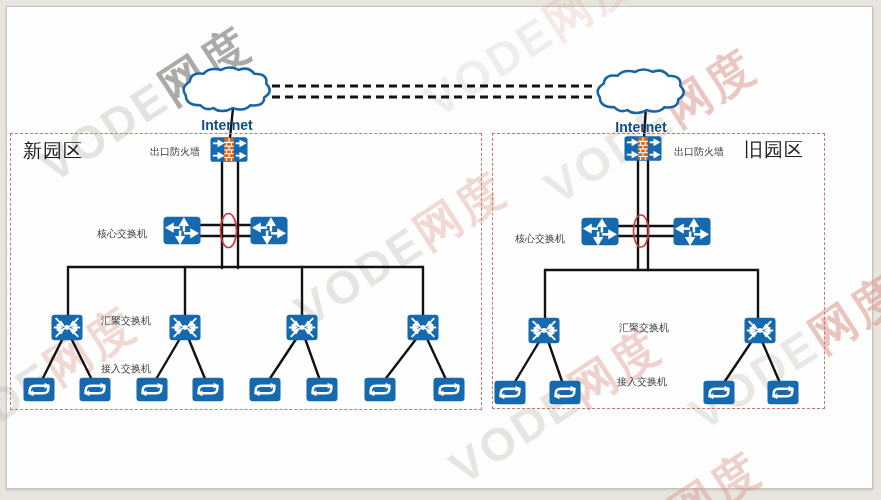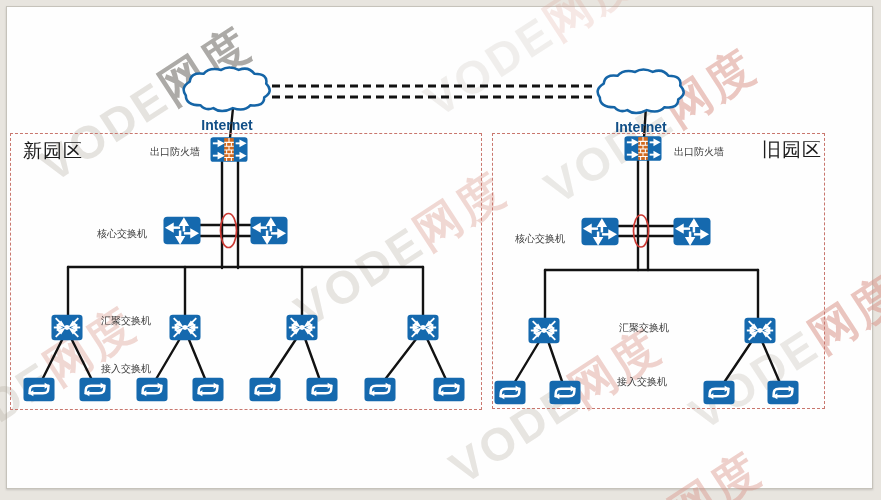--- a/index.html
+++ b/index.html
@@ -486,21 +486,21 @@
     <span>Internet</span>
   </div>
   <div class="cloud" style="left:592px;top:68px;">
     <svg viewBox="0 0 100 50">
       <path class="cloudpath" d="M 23,40 Q 8,40 8,30 Q 2,22 12,16 Q 13,6 26,8 Q 32,1 44,4 Q 52,-1 62,4 Q 72,0 78,8 Q 92,8 90,18 Q 98,26 88,32 Q 88,42 74,40 Q 68,47 56,43 Q 44,49 36,43 Q 28,46 23,40 Z" fill="#ffffff" stroke-width="2.6" stroke-linejoin="round" stroke="#1565a7"></path>
     </svg>
     <span>Internet</span>
   </div>
 
   <div class="region-name" style="left:23px;top:138px;">新园区</div>
-  <div class="region-name" style="left:762px;top:137px;">旧园区</div>
+  <div class="region-name" style="left:744px;top:137px;">旧园区</div>
 
   <div class="dev-label" style="left:150px;top:145px;">出口防火墙</div>
   <div class="dev-label" style="left:674px;top:145px;">出口防火墙</div>
   <div class="dev-label" style="left:97px;top:227px;">核心交换机</div>
   <div class="dev-label" style="left:515px;top:232px;">核心交换机</div>
   <div class="dev-label" style="left:101px;top:314px;">汇聚交换机</div>
   <div class="dev-label" style="left:619px;top:321px;">汇聚交换机</div>
   <div class="dev-label" style="left:101px;top:362px;">接入交换机</div>
   <div class="dev-label" style="left:617px;top:375px;">接入交换机</div>
 </div>

